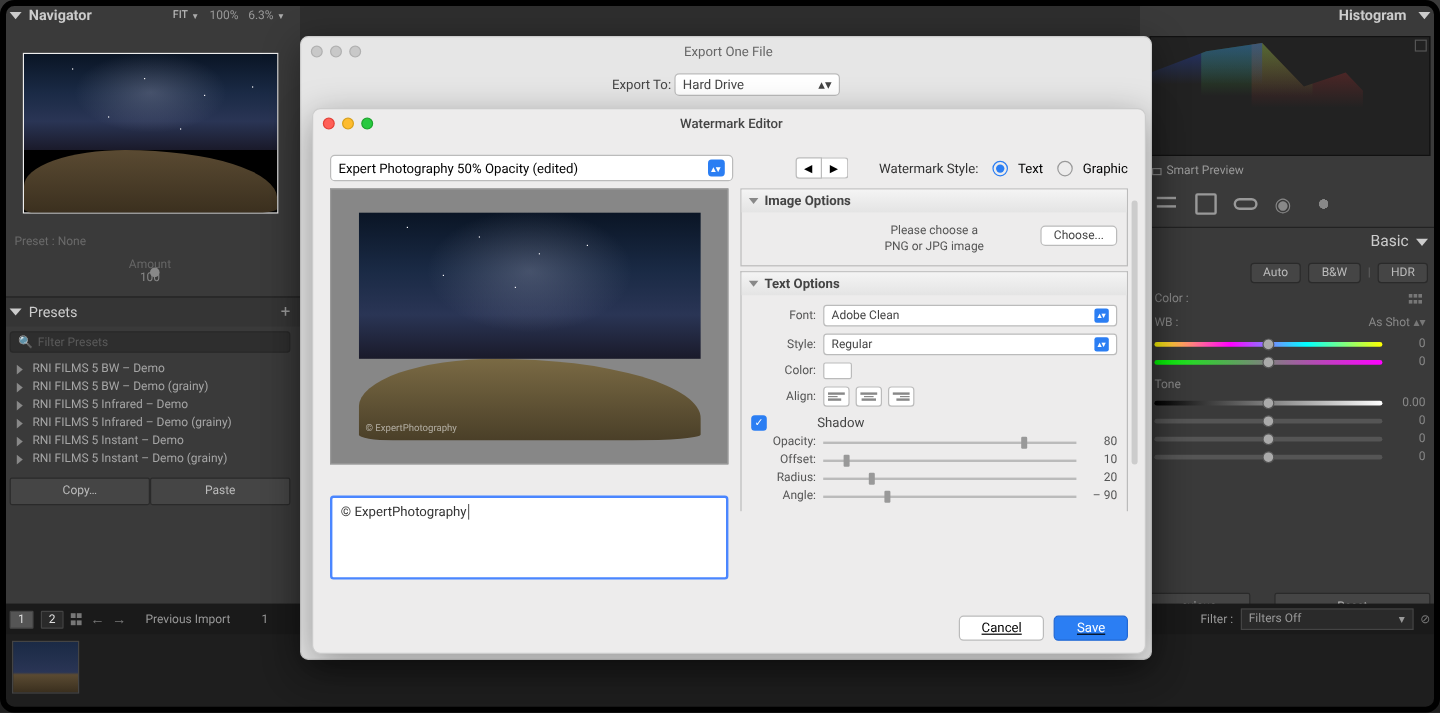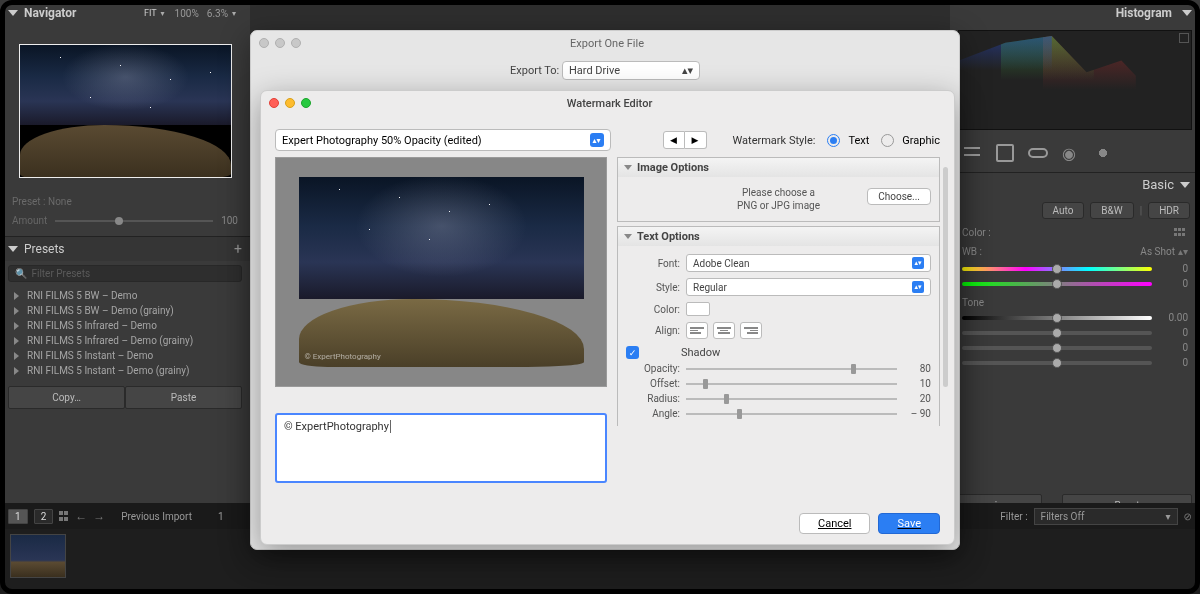--- a/index.html
+++ b/index.html
@@ -11,21 +11,21 @@
 .nav-title { flex:1; font-weight:bold; }
 .nav-fit { font-size:9px; margin-right:4px; }
 .nav-pct { font-size:10px; color:#999; margin:0 4px; }
 .nav-chev { font-size:8px; color:#aaa; margin-right:6px; }
 .nav-thumb { margin:18px auto 0; width:213px; height:134px; border:1px solid #eee; overflow:hidden; background:#000; }
 .nav-thumb .sky { height:80px; background:linear-gradient(180deg,#0a1525 0%,#1a2a45 40%,#2a3555 70%,#1a1a2a 100%); position:relative; }
 .nav-thumb .sky::after { content:""; position:absolute; inset:0; background:radial-gradient(ellipse 50% 70% at 50% 40%, rgba(200,200,220,.25), transparent 60%); }
 .star1 { position:absolute; width:1px; height:1px; background:white; top:12px; left:40px; box-shadow: 60px 8px white, 110px 22px white, 30px 40px white, 150px 15px white, 90px 50px white;}
 .nav-thumb .rocks { height:54px; background:linear-gradient(180deg,#5a4a32,#3a2f1e); border-radius:40% 60% 20% 10%/30px 40px 5px 5px; }
 .preset-none { padding:18px 12px 2px; font-size:10px; color:#6a6a6a; }
-.amount-row { display:flex; align-items:center; padding:6px 12px 10px; font-size:10px; color:#666; }
+.amount-row { display:flex; align-items:center; padding:6px 12px 10px; font-size:10px; color:#666;flex-direction:column; }
 .amount-row .slider { flex:1; height:2px; background:#555; margin:0 8px; position:relative; }
 .amount-row .slider::after { content:""; position:absolute; width:8px; height:8px; border-radius:50%; background:#888; top:-3px; left:38%; }
 .amount-row .val { color:#888; }
 .presets-hdr { display:flex; align-items:center; padding:4px 8px; color:#ccc; font-size:12px; border-top:1px solid #222; background:#353535; }
 .presets-hdr .plus { color:#999; font-size:14px; margin-left:auto; }
 .presets-search { margin:4px 8px; display:flex; align-items:center; background:#2e2e2e; border:1px solid #282828; border-radius:3px; padding:2px 6px; font-size:10px; color:#5a5a5a; }
 .presets-list { padding:2px 0; }
 .presets-list .item { display:flex; align-items:center; padding:2px 14px; font-size:10px; color:#a5a5a5; }
 .presets-list .tri2 { width:0; height:0; border-top:4px solid transparent; border-bottom:4px solid transparent; border-left:5px solid #888; margin-right:8px; }
 .copy-paste { display:flex; margin:6px 8px 0; gap:0; }
@@ -211,20 +211,24 @@
 
 <div class="right-panel">
   <div class="hist-hdr">
     <span class="lbl">Histogram</span>
     <div class="tri-l" style="margin-left:6px;"></div>
   </div>
   <div class="hist-box">
       <div class="hbg"></div>
       <div class="tick"></div>
     </div>
+  <div class="smart-prev">
+      <div class="sq"></div>
+      <span>Smart Preview</span>
+    </div>
   <div class="tool-row">
     <div class="ic sliders"></div>
     <div class="ic crop"></div>
     <div class="ic band"></div>
     <div class="ic eye"></div>
     <div class="ic dot"></div>
   </div>
   <div class="basic-hdr">
     <span class="lbl">Basic</span>
     <div class="tri-l" style="margin-left:6px;"></div>

